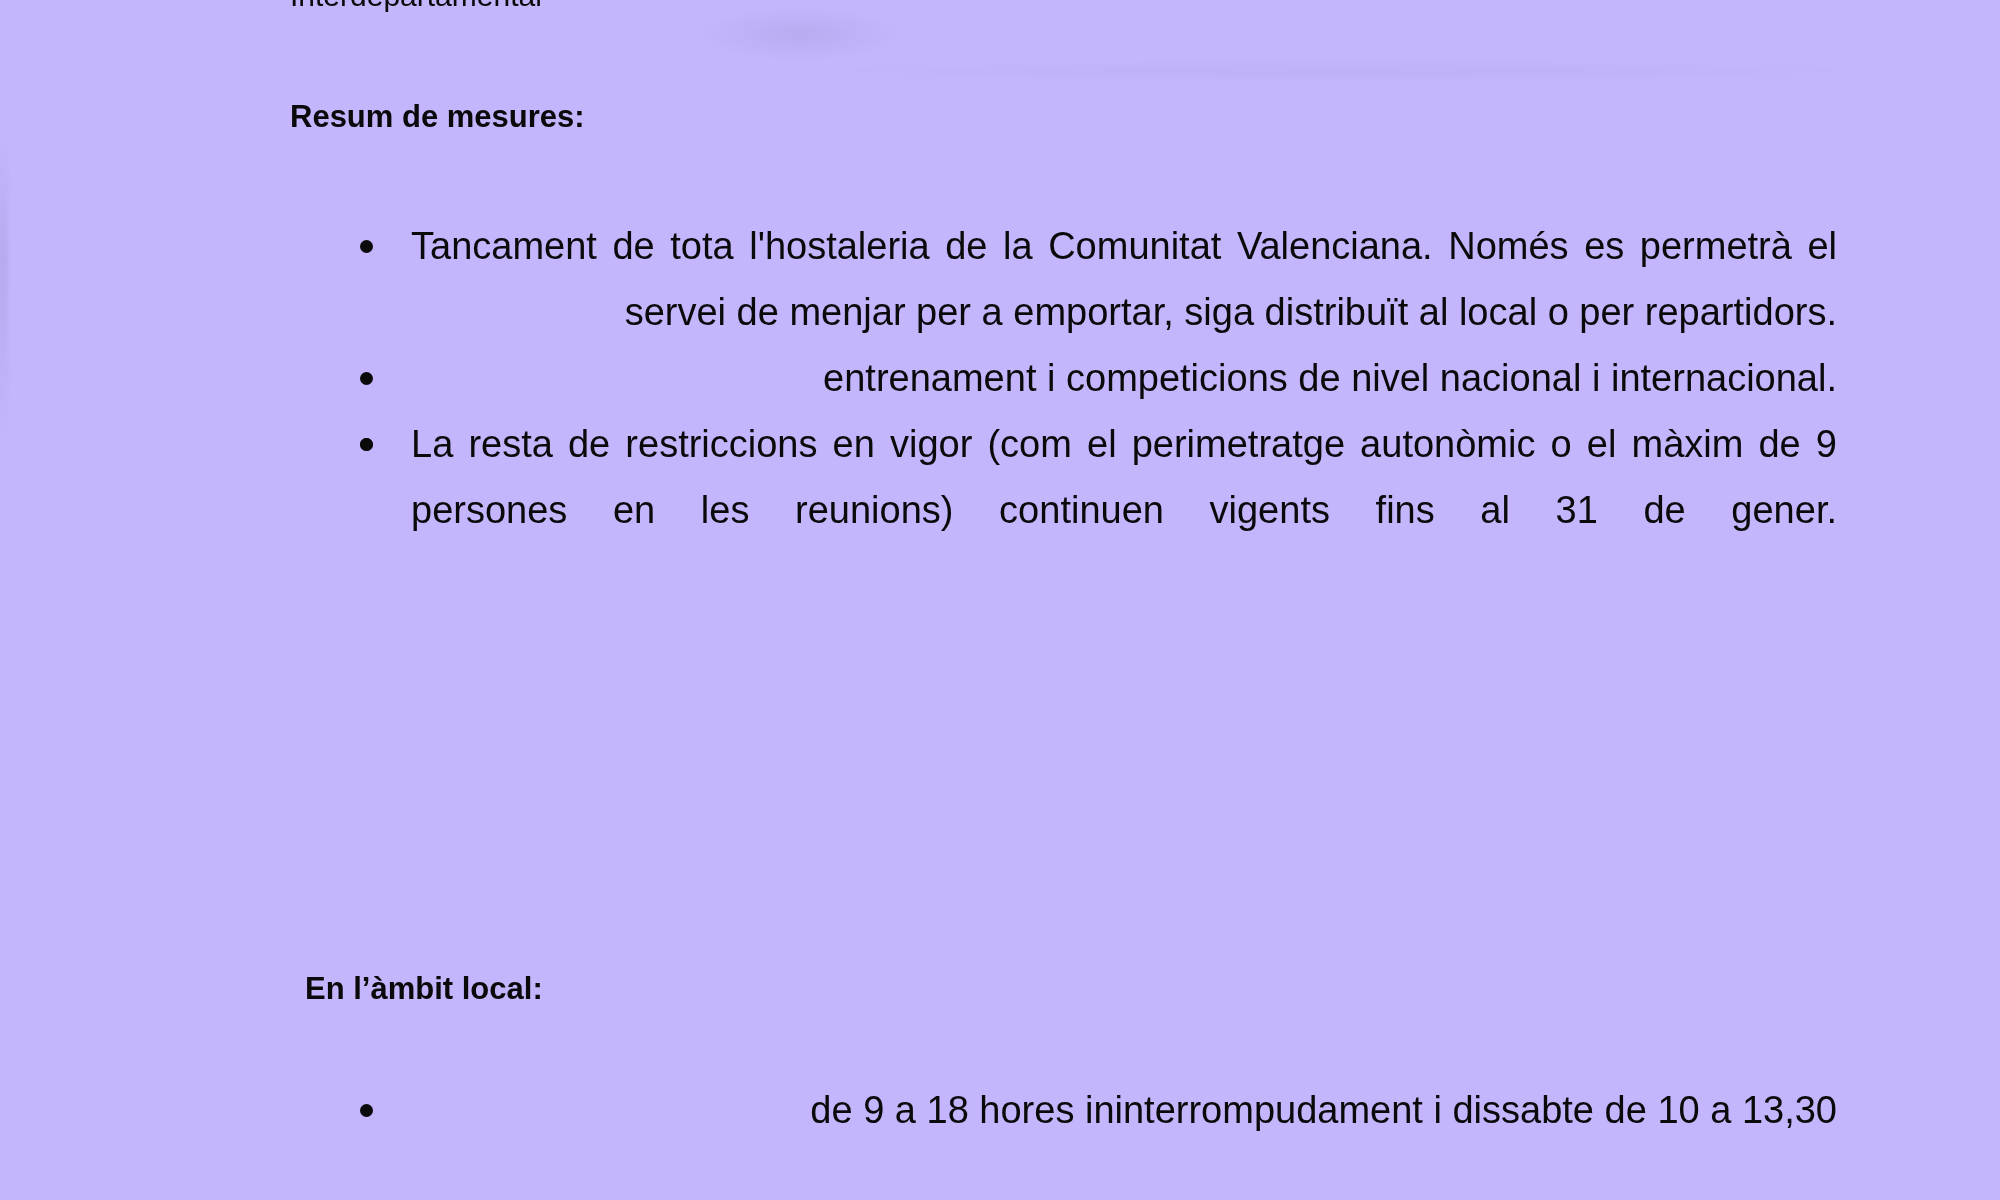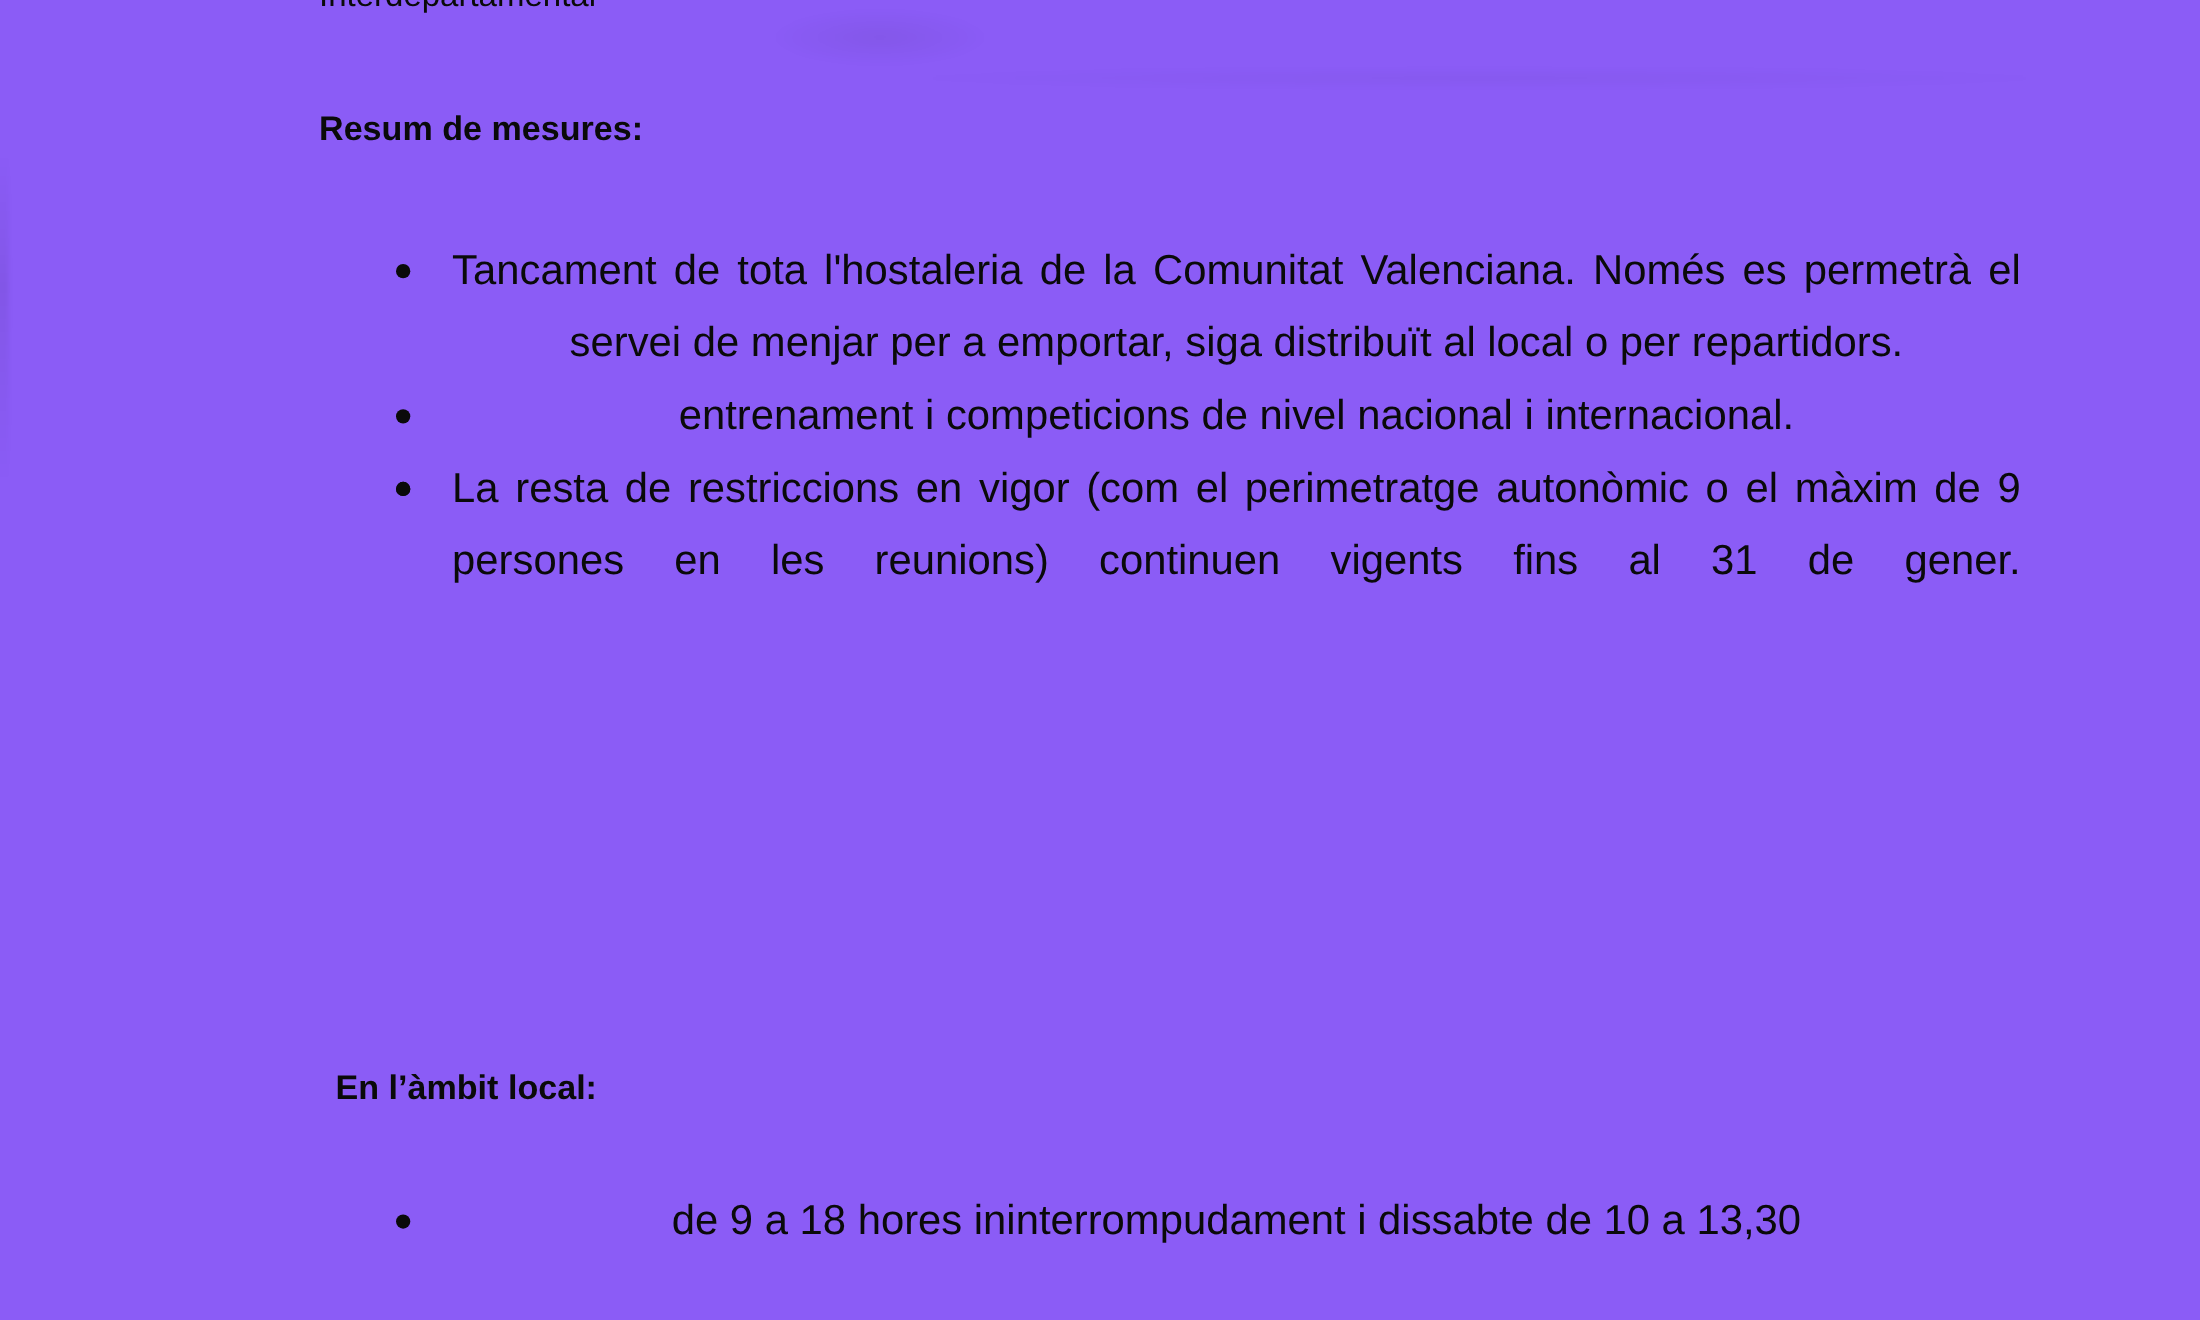--- a/index.html
+++ b/index.html
@@ -4,21 +4,21 @@
 <style>
   html, body {
     margin: 0;
     padding: 0;
     background: #ffffff;
   }
   #page {
     position: relative;
     width: 2000px;
     height: 1200px;
-    background: #8b5cf6;
+    background: #c4b5fd;
     overflow: hidden;
     font-family: "Liberation Sans", "DejaVu Sans", sans-serif;
     color: #0a0a0a;
   }
   
   .smudge {
     position: absolute;
     pointer-events: none;
   }
   .smudge-a {
@@ -85,21 +85,21 @@
     top: 27px;
     width: 13px;
     height: 13px;
     border-radius: 50%;
     background: #0a0a0a;
   }
   #list-local li::before { top: 28px; }
 
   .line {
     display: block;
-    text-align: center;
+    text-align: right;
     white-space: nowrap;
   }
   .line.stretch {
     white-space: normal;
     text-align: justify;
     text-align-last: justify;
     text-justify: inter-word;
   }
 </style>
 </head>

